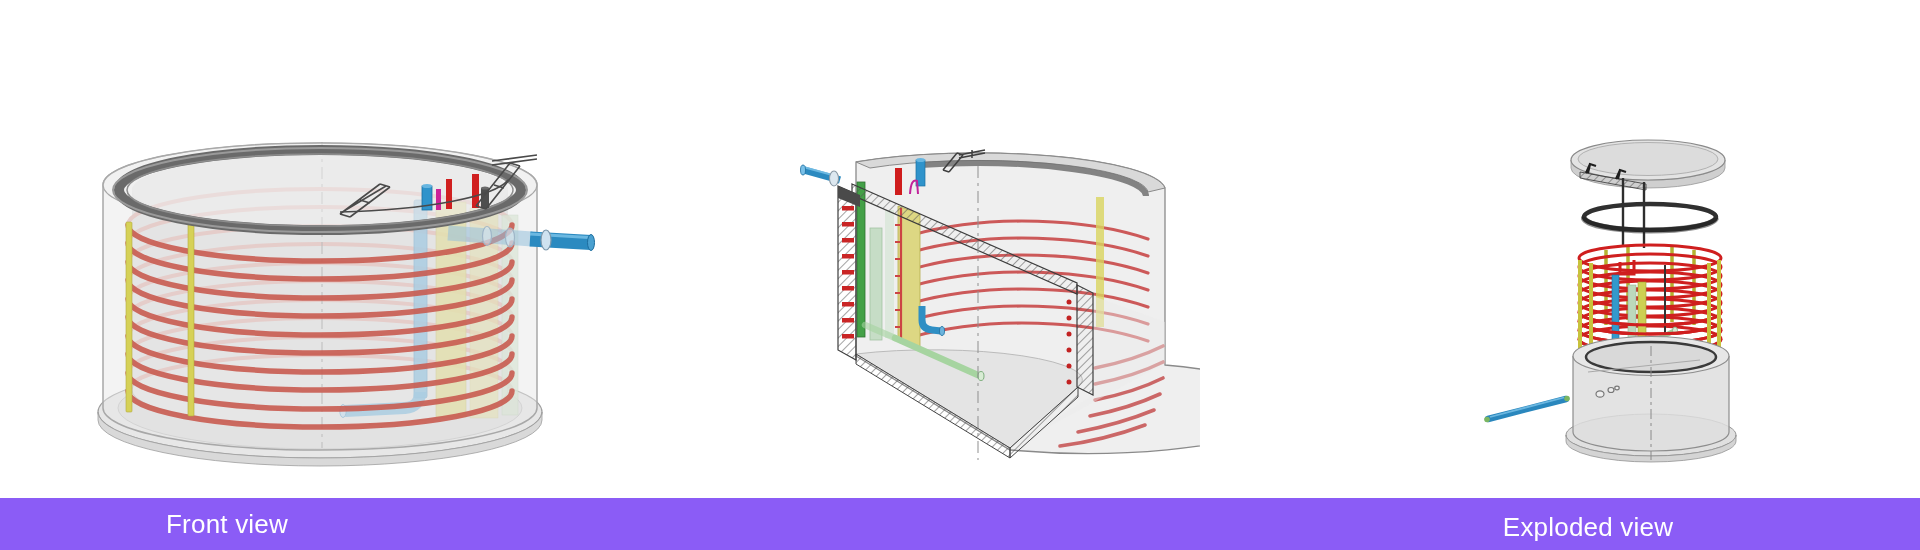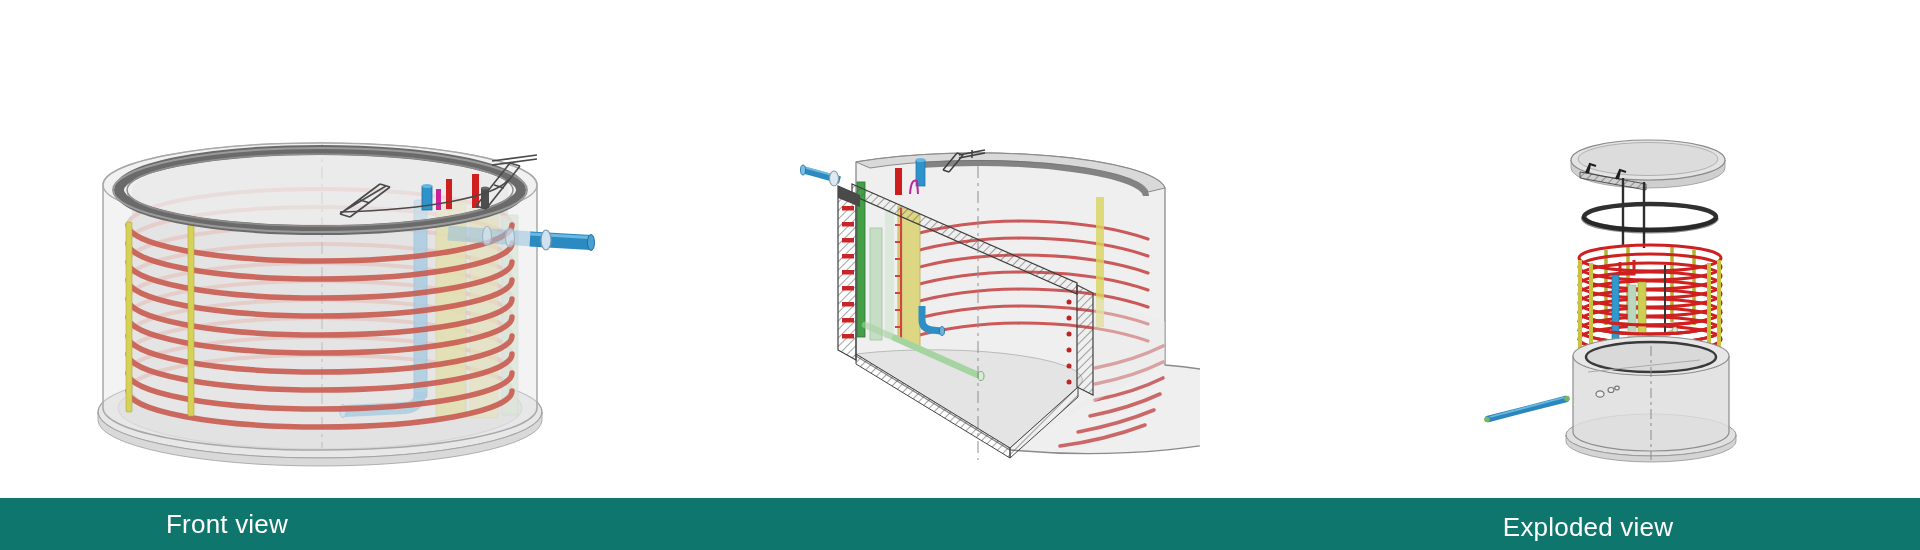--- a/index.html
+++ b/index.html
@@ -301,17 +301,17 @@
     </g>
 
     <g>
       <line x1="28" y1="309" x2="106" y2="289" stroke="#2a87bd" stroke-width="6.5" stroke-linecap="round"></line>
       <line x1="30" y1="307" x2="104" y2="287.5" stroke="#7cc4ea" stroke-width="1.8" opacity="0.8"></line>
       <circle cx="27" cy="309.5" r="2.8" fill="#7bb661"></circle>
       <circle cx="107" cy="288.5" r="2.8" fill="#7bb661"></circle>
     </g>
   </svg>
 
-  <div class="caption-bar" id="caption-bar" style="background: #0f766e;">
+  <div class="caption-bar" id="caption-bar" style="background: #8b5cf6;">
     <span class="caption c1" style="color: rgb(255, 255, 255);">Front view</span>
     <span class="caption c3" style="color: rgb(255, 255, 255);">Exploded view</span>
   </div>
 </div>
 
 </body></html>

